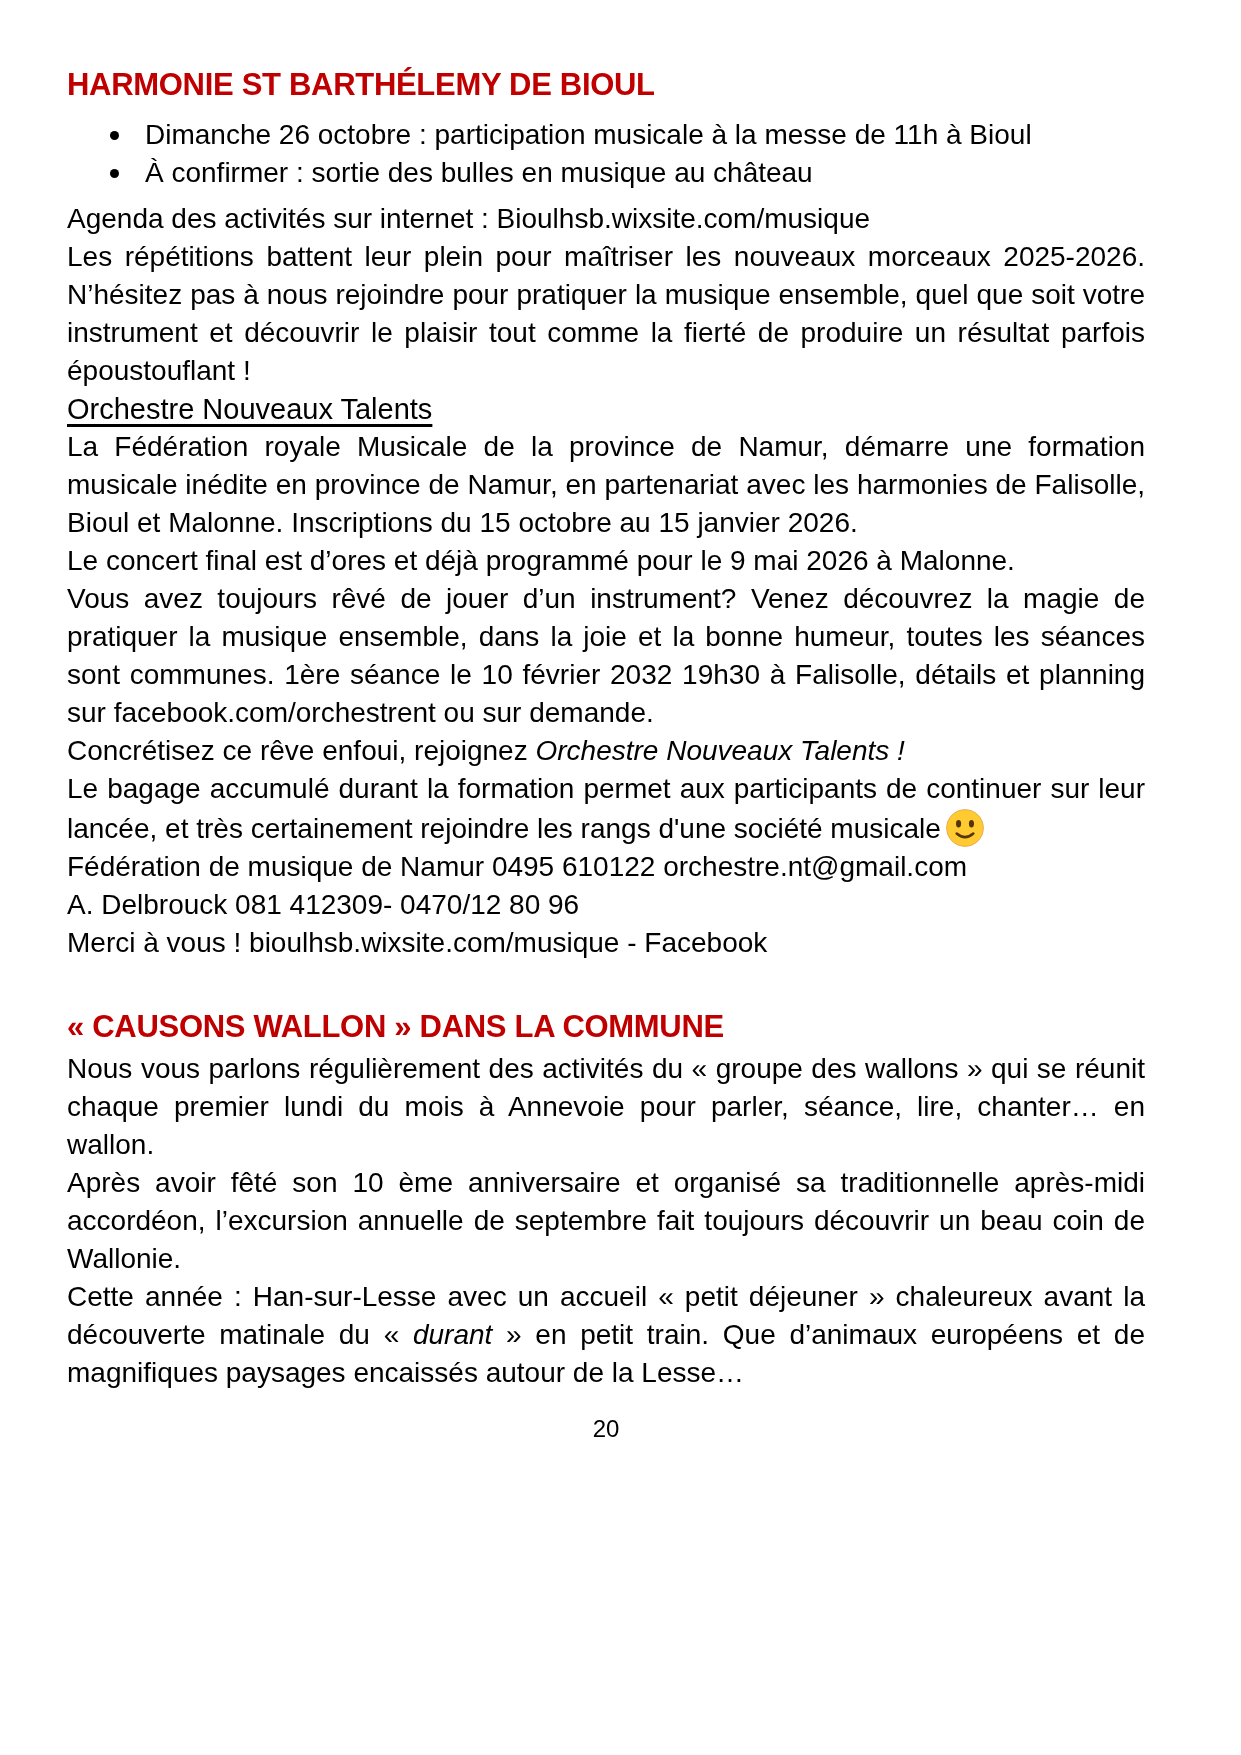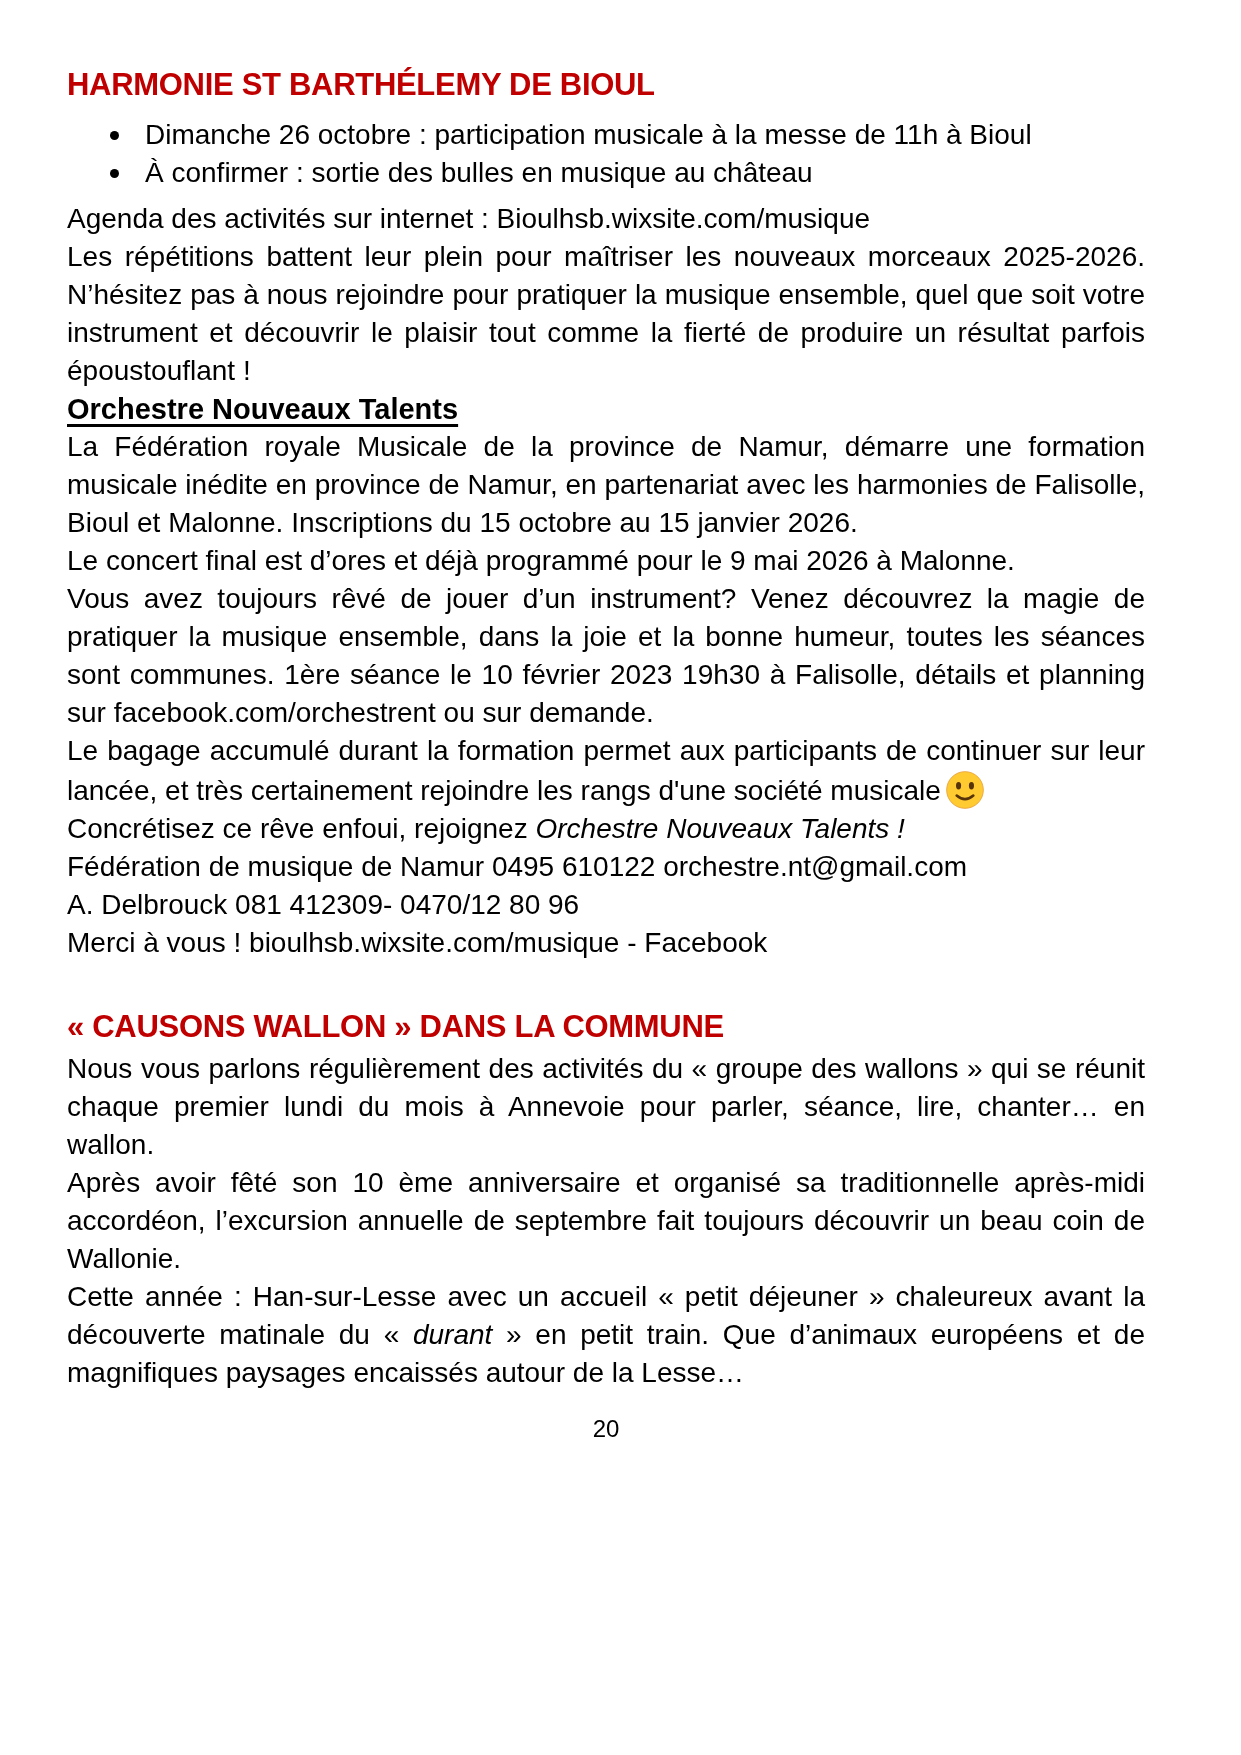--- a/index.html
+++ b/index.html
@@ -35,21 +35,21 @@
     line-height: 46px;
     font-weight: bold;
     text-decoration-thickness: 3px;
     text-underline-offset: 6px;
     letter-spacing: -0.3px;
   }
   h2.black-heading {
     color: #000000;
     font-size: 29px;
     line-height: 38px;
-    font-weight: bold;
+    font-weight: normal;
     text-decoration: underline;
     text-decoration-thickness: 3px;
     text-underline-offset: 5px;
   }
   ul.bullet-list {
     list-style: none;
     margin: 8px;
     padding: 0 0 0 70px;
   }
   ul.bullet-list li {
@@ -104,31 +104,31 @@
     </li>
   </ul>
 
   <p class="body-text">Agenda des activités sur internet : Bioulhsb.wixsite.com/musique</p>
   <p class="body-text">Les répétitions battent leur plein pour maîtriser les nouveaux morceaux 2025-2026. N’hésitez pas à nous rejoindre pour pratiquer la musique ensemble, quel que soit votre instrument et découvrir le plaisir tout comme la fierté de produire un résultat parfois époustouflant !</p>
 
   <h2 class="black-heading">Orchestre Nouveaux Talents</h2>
 
   <p class="body-text">La Fédération royale Musicale de la province de Namur, démarre une formation musicale inédite en province de Namur, en partenariat avec les harmonies de Falisolle, Bioul et Malonne. Inscriptions du 15 octobre au 15 janvier 2026.</p>
   <p class="body-text">Le concert final est d’ores et déjà programmé pour le 9 mai 2026 à Malonne.</p>
-  <p class="body-text">Vous avez toujours rêvé de jouer d’un instrument? Venez découvrez la magie de pratiquer la musique ensemble, dans la joie et la bonne humeur, toutes les séances sont communes. 1ère séance le 10 février 2023 19h30 à Falisolle, détails et planning sur facebook.com/orchestrent ou sur demande.</p>
+  <p class="body-text">Vous avez toujours rêvé de jouer d’un instrument? Venez découvrez la magie de pratiquer la musique ensemble, dans la joie et la bonne humeur, toutes les séances sont communes. 1ère séance le 10 février 2032 19h30 à Falisolle, détails et planning sur facebook.com/orchestrent ou sur demande.</p>
+
+  <p class="body-text"><span>Concrétisez ce rêve enfoui, rejoignez </span><em class="italic-run">Orchestre Nouveaux Talents !</em></p>
 
   <p class="body-text"><span>Le bagage accumulé durant la formation permet aux participants de continuer sur leur lancée, et très certainement rejoindre les rangs d'une société musicale</span><svg class="smiley" width="40" height="40" viewBox="0 0 36 36" aria-hidden="true">
       <circle cx="18" cy="18" r="16.5" fill="#FFCB30"></circle>
       <circle cx="18" cy="18" r="16.5" fill="none" stroke="#E8A33D" stroke-width="0.8"></circle>
       <ellipse cx="12.2" cy="14.2" rx="2.3" ry="3.3" fill="#57330a"></ellipse>
       <ellipse cx="23.8" cy="14.2" rx="2.3" ry="3.3" fill="#57330a"></ellipse>
       <path d="M10.5 23 q7.5 6.5 15 0" stroke="#57330a" stroke-width="2.3" fill="none" stroke-linecap="round"></path>
     </svg></p>
-
-  <p class="body-text"><span>Concrétisez ce rêve enfoui, rejoignez </span><em class="italic-run">Orchestre Nouveaux Talents !</em></p>
 
   <p class="body-text">Fédération de musique de Namur 0495 610122 orchestre.nt@gmail.com</p>
   <p class="body-text">A. Delbrouck 081 412309- 0470/12 80 96</p>
   <p class="body-text">Merci à vous ! bioulhsb.wixsite.com/musique - Facebook</p>
 
   <h1 class="red-heading gap-before">« CAUSONS WALLON » DANS LA COMMUNE</h1>
 
   <p class="body-text">Nous vous parlons régulièrement des activités du « groupe des wallons » qui se réunit chaque premier lundi du mois à Annevoie pour parler, séance, lire, chanter… en wallon.</p>
   <p class="body-text">Après avoir fêté son 10 ème anniversaire et organisé sa traditionnelle après-midi accordéon,  l’excursion annuelle de septembre  fait toujours découvrir un beau coin de Wallonie.</p>
   <p class="body-text"><span>Cette année : Han-sur-Lesse avec un accueil « petit déjeuner » chaleureux avant la découverte matinale du « </span><em class="italic-run">durant</em><span> » en petit train. Que d’animaux européens et de magnifiques paysages encaissés autour de la Lesse…</span></p>

